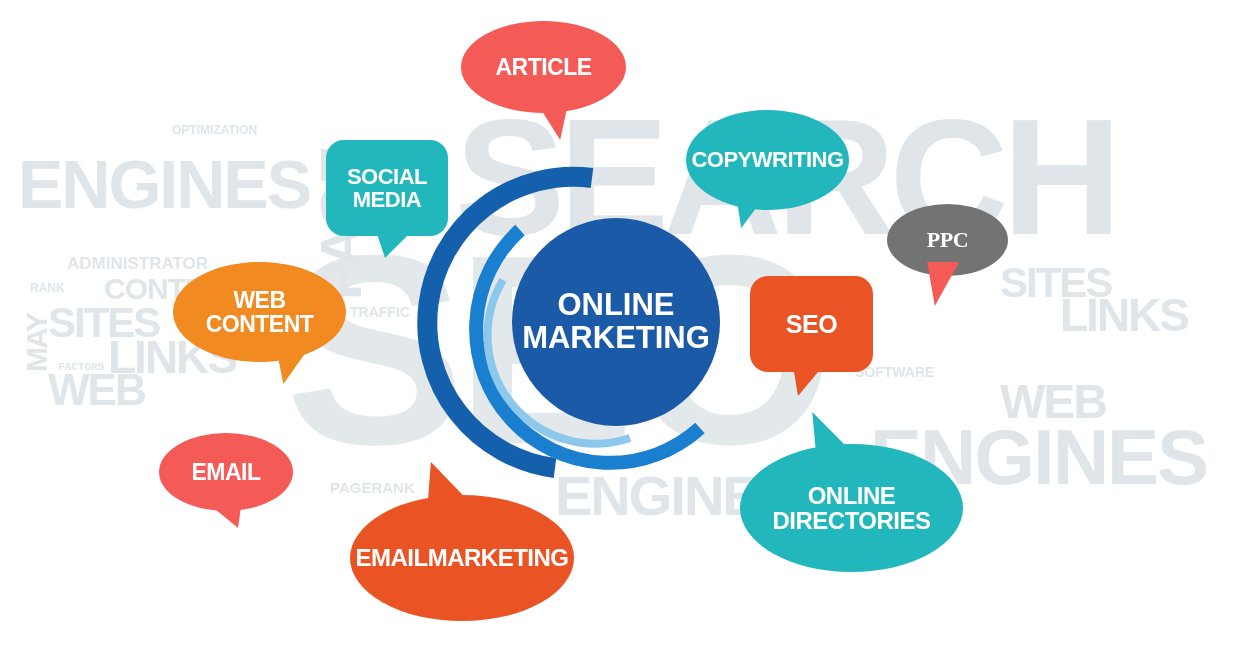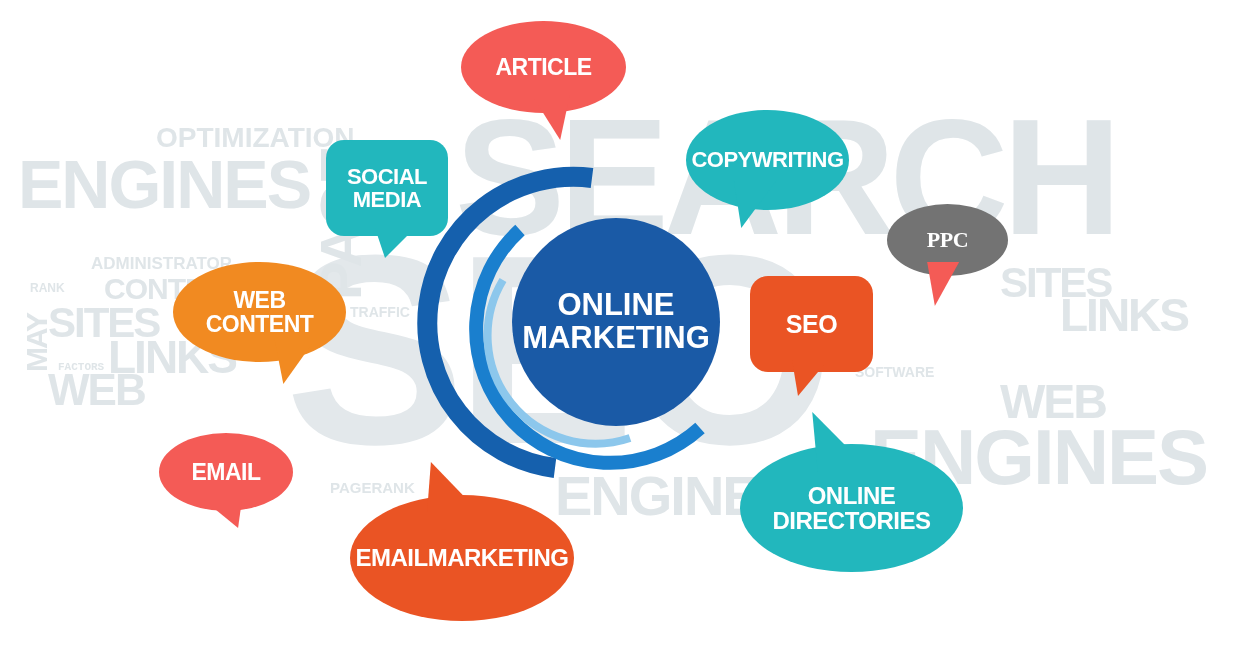--- a/index.html
+++ b/index.html
@@ -21,22 +21,22 @@
 </style>
 </head>
 <body>
 
 <div>
   <div class="bgword" style="left:455px;top:95px;font-size:165px;letter-spacing:-6px;">SEARCH</div>
   <div class="bgword" style="left:285px;top:215px;font-size:270px;letter-spacing:-10px;color:#e3e8eb;">SEO</div>
   <div class="bgword" style="left:18px;top:150px;font-size:68px;">ENGINES</div>
   <div class="bgword" style="left:870px;top:418px;font-size:78px;">ENGINES</div>
   <div class="bgword" style="left:555px;top:468px;font-size:56px;">ENGINES</div>
-  <div class="bgword" style="left:156px;top:124px;font-size:28px;letter-spacing:0;">OPTIMIZATION</div>
-  <div class="bgword" style="left:67px;top:255px;font-size:17px;letter-spacing:0;margin-left:24px;">ADMINISTRATOR</div>
+  <div class="bgword" style="left:172px;top:124px;font-size:12px;letter-spacing:0;">OPTIMIZATION</div>
+  <div class="bgword" style="left:67px;top:255px;font-size:17px;letter-spacing:0;">ADMINISTRATOR</div>
   <div class="bgword" style="left:104px;top:274px;font-size:30px;letter-spacing:-1px;">CONTENT</div>
   <div class="bgword" style="left:48px;top:302px;font-size:42px;">SITES</div>
   <div class="bgword" style="left:1000px;top:262px;font-size:42px;">SITES</div>
   <div class="bgword" style="left:108px;top:334px;font-size:46px;">LINKS</div>
   <div class="bgword" style="left:1060px;top:292px;font-size:46px;">LINKS</div>
   <div class="bgword" style="left:48px;top:368px;font-size:44px;">WEB</div>
   <div class="bgword" style="left:1000px;top:378px;font-size:48px;">WEB</div>
   <div class="bgword v" style="left:22px;top:372px;font-size:30px;transform:rotate(-90deg);">MAY</div>
   <div class="bgword" style="left:330px;top:480px;font-size:15px;letter-spacing:0;">PAGERANK</div>
   <div class="bgword" style="left:350px;top:305px;font-size:14px;letter-spacing:0;">TRAFFIC</div>

